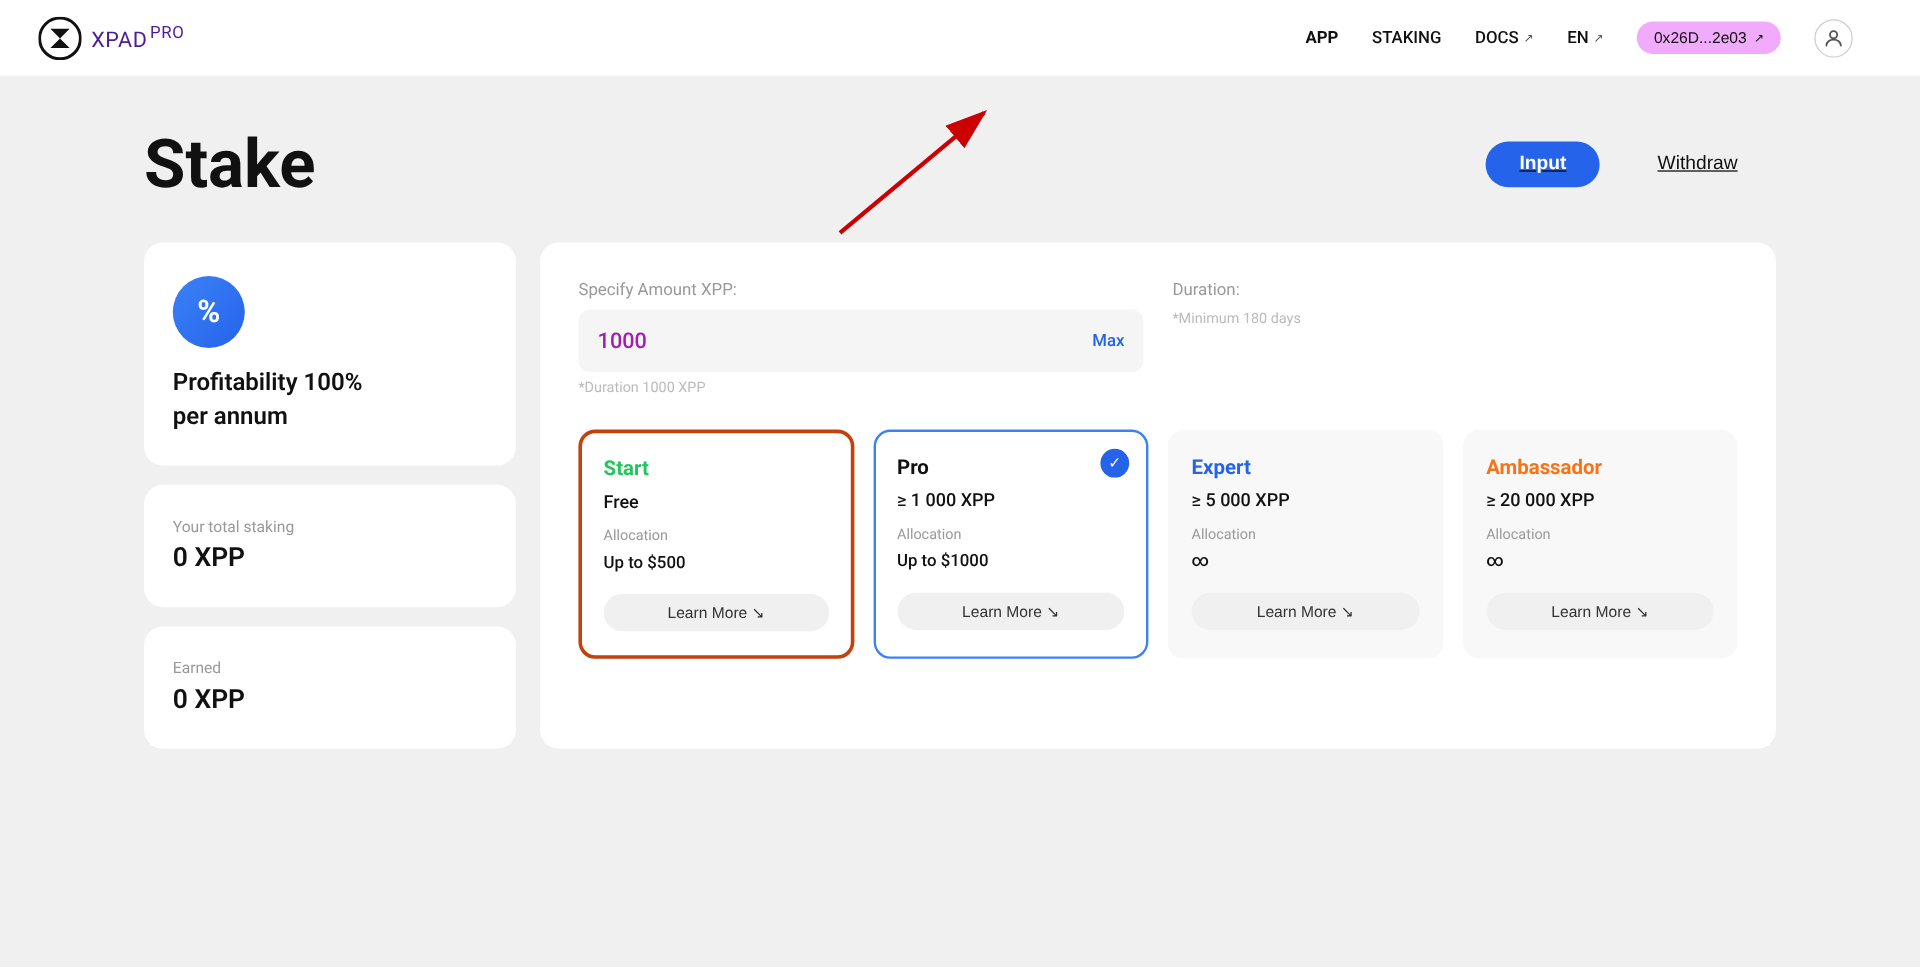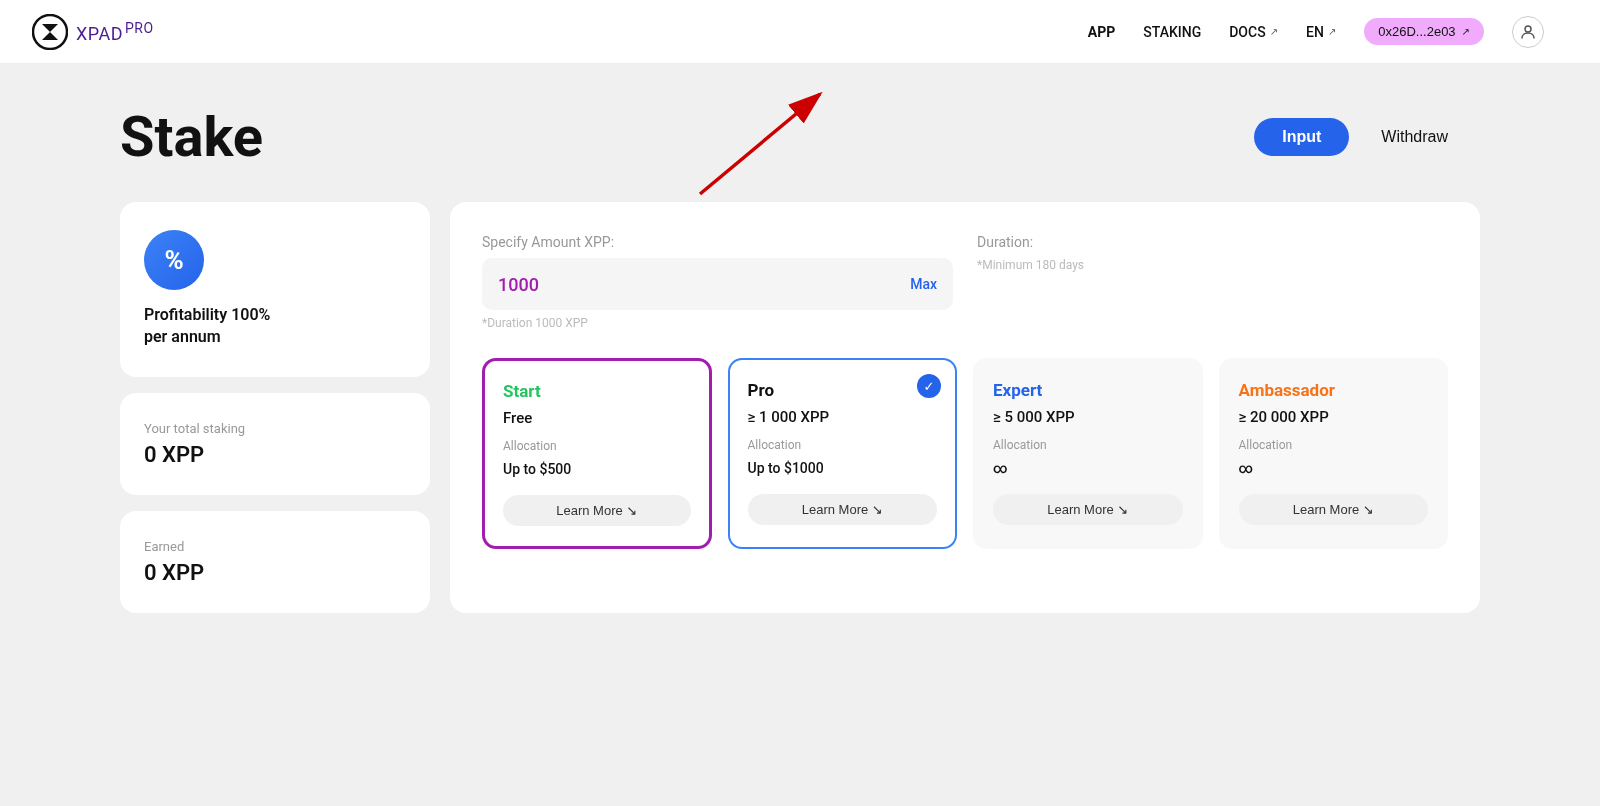--- a/index.html
+++ b/index.html
@@ -98,24 +98,25 @@
       margin-bottom: 32px;
     }
     .page-title {
       font-size: 56px;
       font-weight: 700;
       color: #111;
     }
     .input-withdraw {
       display: flex;
       align-items: center;
-      gap: 4px;
+      gap: 20px;
       background: #f0f0f0;
       border-radius: 30px;
       padding: 4px;
+      text-decoration: underline;
     }
     .btn-input {
       background: #2563eb;
       color: #fff;
       border: none;
       border-radius: 26px;
       padding: 10px 28px;
       font-size: 16px;
       font-weight: 600;
       cursor: pointer;
@@ -161,21 +162,21 @@
       background: linear-gradient(135deg, #3b82f6, #2563eb);
       border-radius: 50%;
       display: flex;
       align-items: center;
       justify-content: center;
       font-size: 26px;
       color: #fff;
       font-weight: 700;
     }
     .profitability-label {
-      font-size: 16px;
+      font-size: 20px;
       font-weight: 600;
       color: #111;
       line-height: 1.4;
     }
     .stat-label {
       font-size: 13px;
       color: #999;
       margin-bottom: 6px;
     }
     .stat-value {
@@ -242,21 +243,21 @@
       background: #f8f8f8;
       border-radius: 14px;
       padding: 20px 18px;
       border: 2px solid transparent;
       position: relative;
       display: flex;
       flex-direction: column;
       gap: 8px;
     }
     .tier-card.selected-start {
-      border: 3px solid #a21caf;
+      border: 3px solid #c2410c;
       background: #fff;
     }
     .tier-card.selected-pro {
       border: 2px solid #3b82f6;
       background: #fff;
     }
     .tier-name {
       font-size: 17px;
       font-weight: 700;
     }

